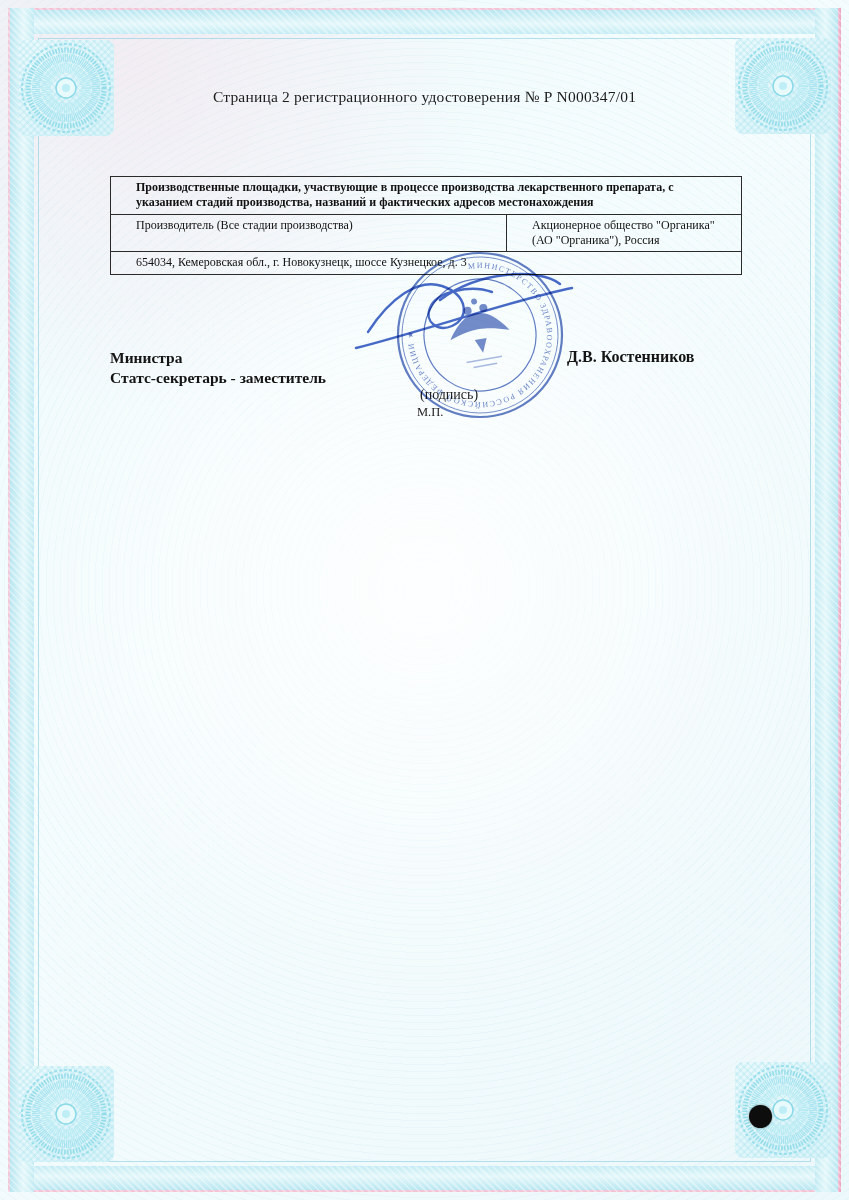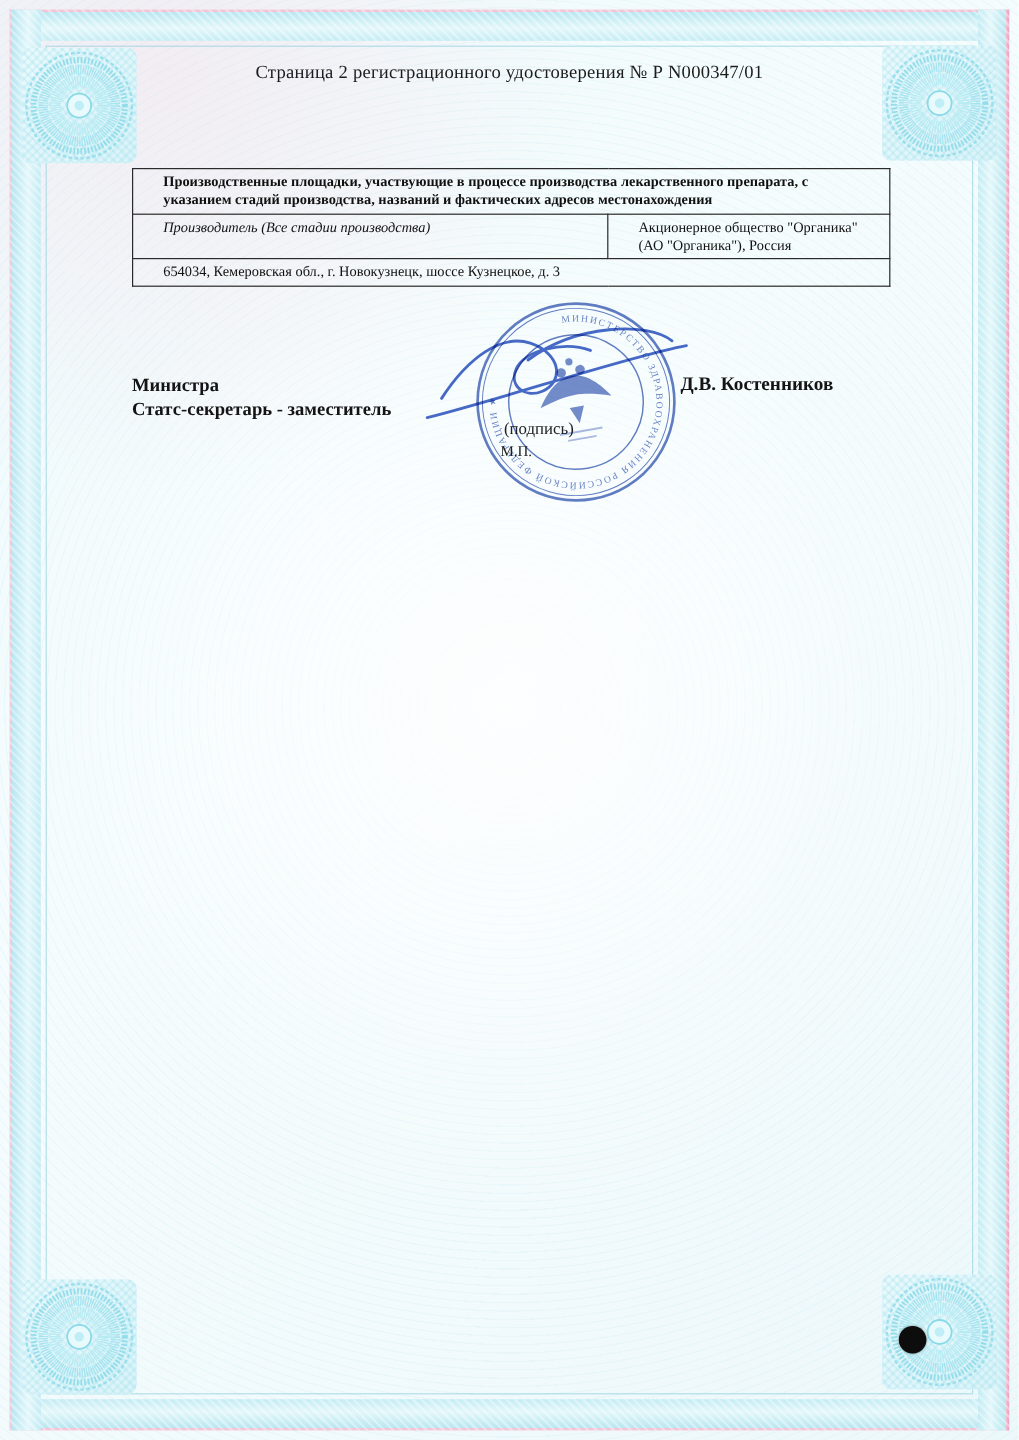--- a/index.html
+++ b/index.html
@@ -35,35 +35,35 @@
     position:absolute;width:96px;height:96px;z-index:2;border-radius:8px;
     background:
       repeating-linear-gradient(45deg, rgba(150,220,235,.22) 0 2px, transparent 2px 5px),
       repeating-linear-gradient(-45deg, rgba(150,220,235,.22) 0 2px, transparent 2px 5px),
       linear-gradient(135deg,#e9f9fc,#d9f3f8);
   }
   .corner.tl{left:18px;top:40px;}
   .corner.tr{left:735px;top:38px;}
   .corner.bl{left:18px;top:1066px;}
   .corner.br{left:735px;top:1062px;}
-  .content{position:absolute;inset:0;z-index:3;color:#141414;}
+  .content{position:absolute;inset:0;z-index:3;color:#141414;margin-top:36px;}
   .page-header{
     position:absolute;top:52px;left:0;right:0;text-align:center;
     font-size:15.5px;letter-spacing:.2px;color:#1c1c1c;
   }
   table.prod-table{
     position:absolute;left:110px;top:140px;width:632px;
     border-collapse:collapse;color:#111;
   }
   table.prod-table td{
     border:1px solid #2a2a2a;padding:3px 25px;vertical-align:top;
     font-size:12px;line-height:1.28;
   }
   td.th-cell{font-weight:bold;}
-  td.label-cell{font-style:italic;width:345px;}
+  td.label-cell{width:345px;}
   .sign-title{position:absolute;left:110px;top:312px;font-weight:bold;font-size:15.5px;line-height:1.3;}
   .signer-name{position:absolute;left:567px;top:312px;font-weight:bold;font-size:16px;}
   .sig-caption{position:absolute;left:420px;top:351px;font-size:14px;color:#222;}
   .seal-caption{position:absolute;left:417px;top:369px;font-size:12.5px;color:#222;}
   .stamp{
     position:absolute;left:392px;top:247px;width:176px;height:176px;
     z-index:4;mix-blend-mode:multiply;opacity:.88;transform:rotate(-10deg);
   }
   .signature{
     position:absolute;left:340px;top:258px;width:250px;height:110px;

